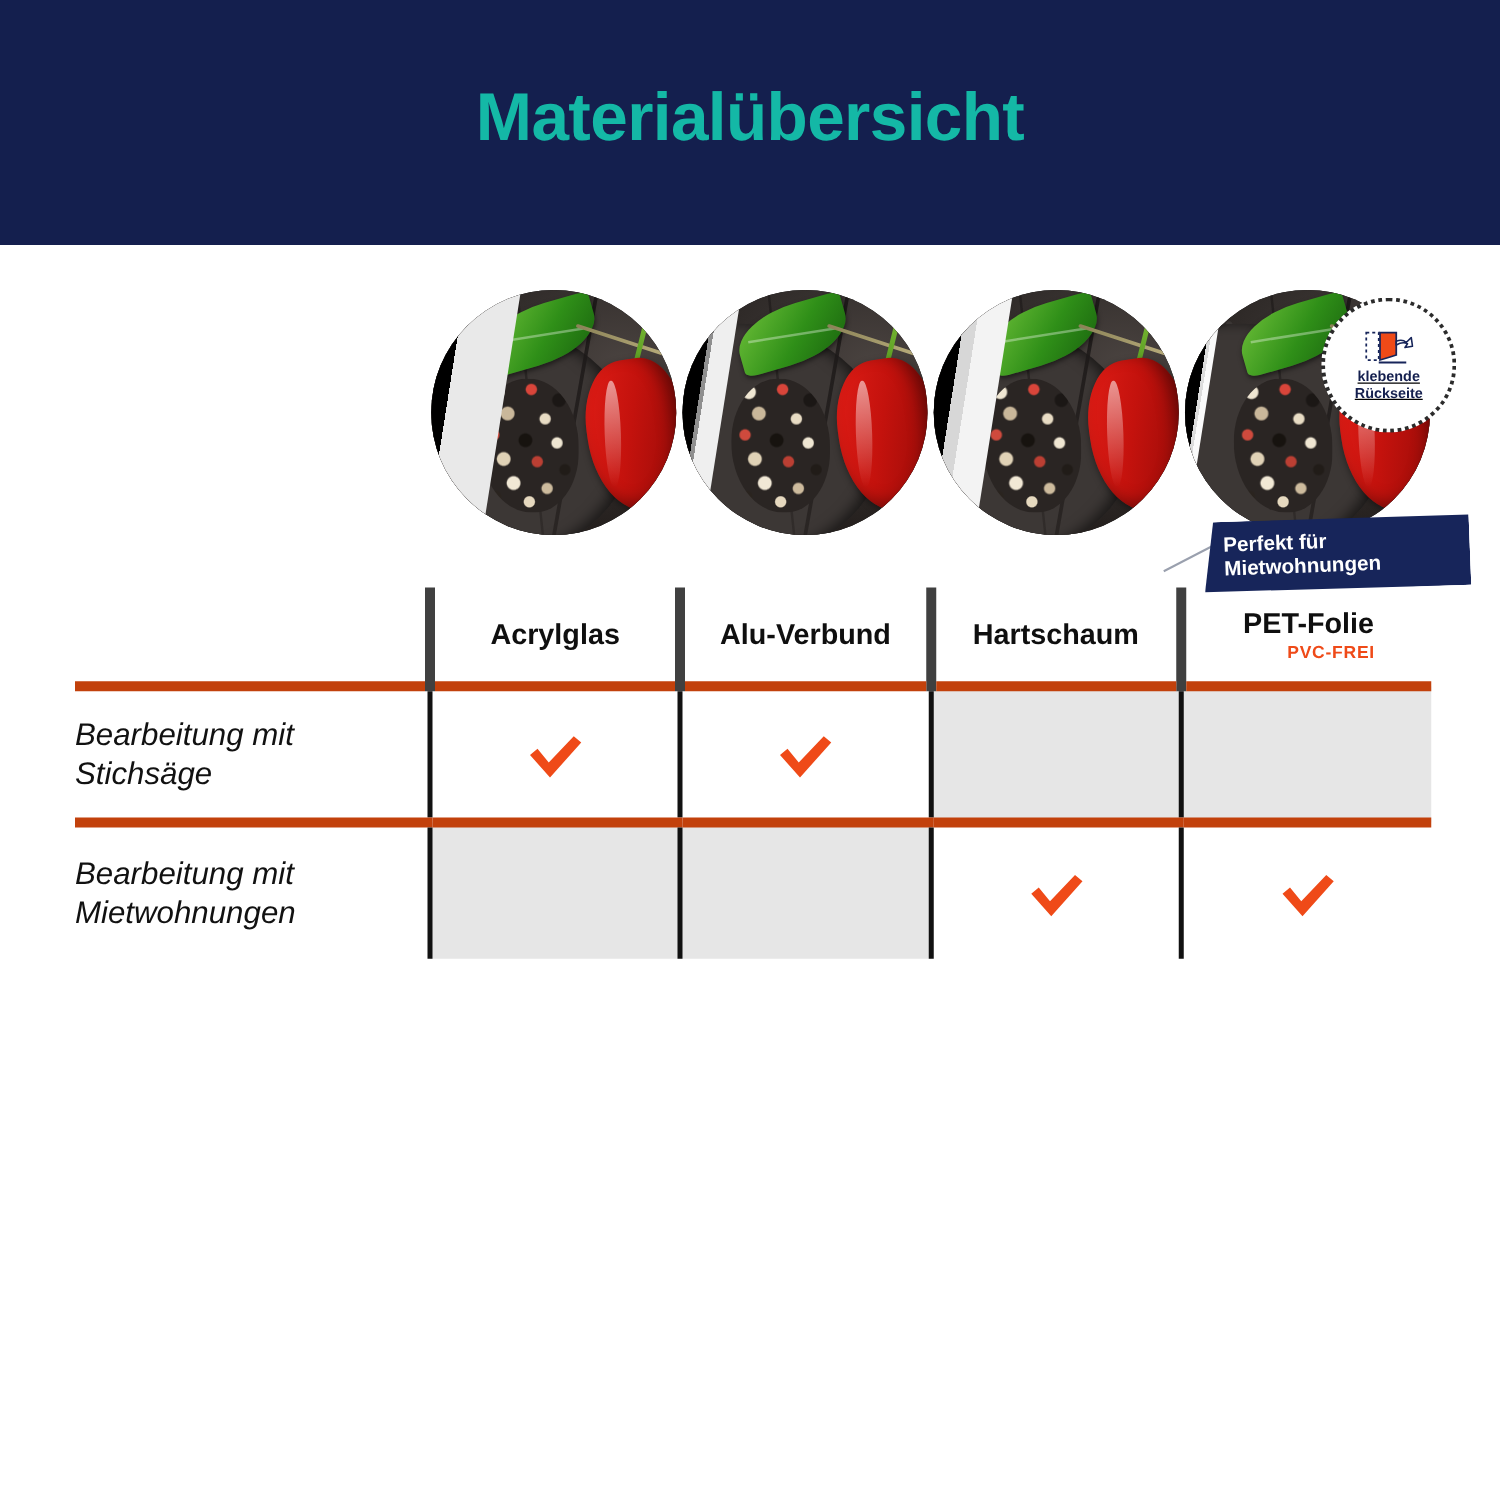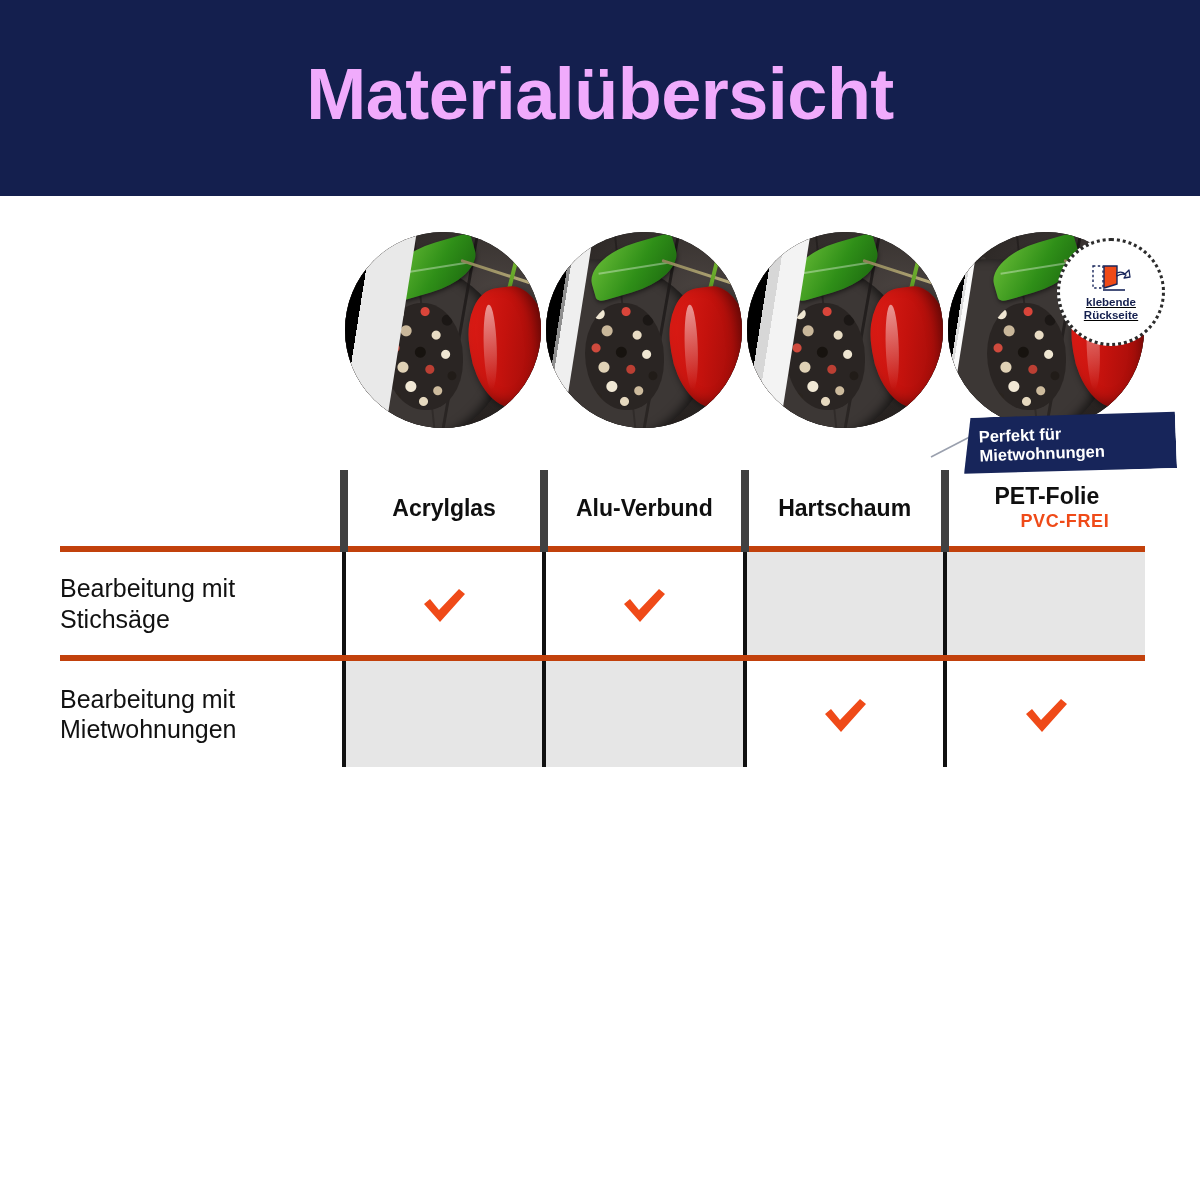--- a/index.html
+++ b/index.html
@@ -12,22 +12,22 @@
   .page { position: relative; width: 1200px; height: 1200px; background:#fff; }
 
   
   .header-banner {
     position: absolute; left: 0; top: 0;
     width: 1200px; height: 196px;
     background: #141f4e;
     display: flex; align-items: center; justify-content: center;
   }
   .header-title {
-    color: #f0abfc;
-    font-size: 72px;
+    color: #14b8a6;
+    font-size: 54px;
     font-weight: bold;
     letter-spacing: -0.5px;
     line-height: 1;
     text-align: center;
     transform: translateY(-4px);
   }
 
   
   .thumbs { position: absolute; left: 0; top: 232px; width: 1200px; height: 235px; }
   .thumb {
@@ -205,27 +205,27 @@
     border-left: 8px solid #404040;
     background:#fff;
     text-align:center;
     vertical-align: middle;
     padding-bottom: 4px;
   }
   .hdr-mat .mat-name {
     display:block; font-size: 23px; font-weight: bold; color:#0f0f0f; line-height:1.05;
   }
   .hdr-mat .mat-sub {
-    display:block; font-size: 18px; font-weight: bold; color:#ef4a18;
+    display:block; font-size: 14px; font-weight: bold; color:#ef4a18;
     letter-spacing: .6px; margin-top: 3px; padding-left: 36px;
   }
 
   
   tbody tr { height: 109px; }
-  tbody td { border-top: 6px solid #c2410c; }
+  tbody td { border-top: 8px solid #c2410c; font-style: italic; }
   td.rowlabel {
     font-size: 25px; color:#111; line-height: 1.22;
     padding-left: 16px; vertical-align: middle; background:#fff;
   }
   td.cell {
     border-left: 4px solid #111;
     text-align:center; vertical-align: middle;
     background:#ffffff;
   }
   td.cell.off { background:#e6e6e6; }

